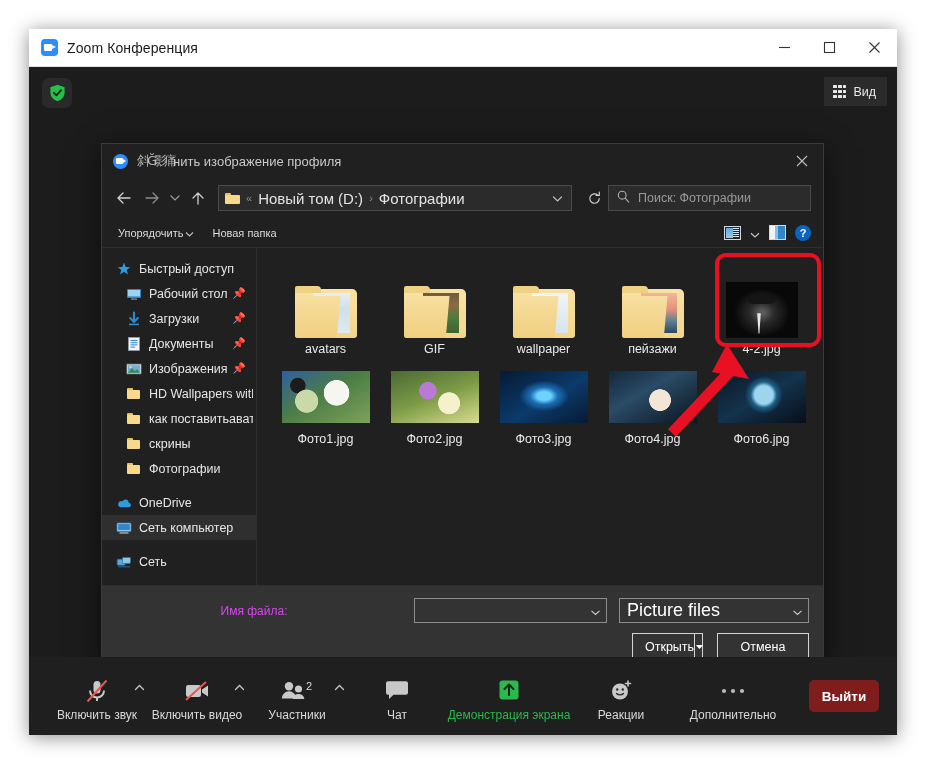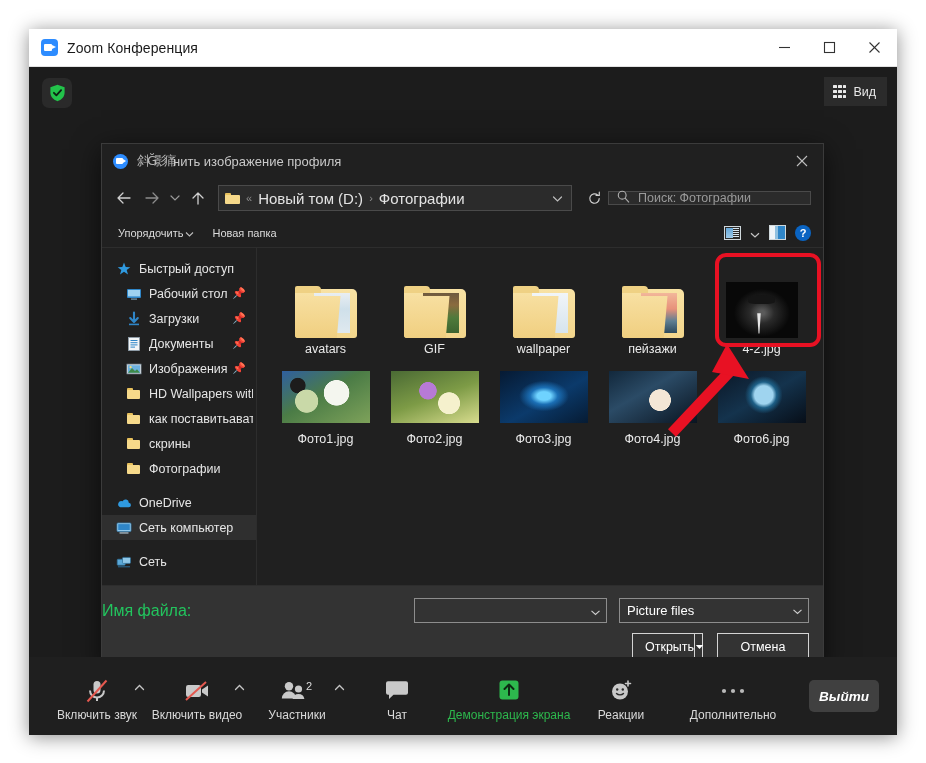--- a/index.html
+++ b/index.html
@@ -153,21 +153,21 @@
     background: #e8c15c; border-radius: 1px 1px 0 0;
   }
   .folder-mini::after {
     content: ""; position: absolute; left: 0; top: 3px; width: 15px; height: 9px;
     background: #f6d98a; border-radius: 1px;
   }
   .crumb-sep { color: #8e8e8e; font-size: 11px; }
   .crumb { color: #e3e3e3; font-size: 15px; }
   .addr-caret { margin-left: auto; color: #bdbdbd; padding-right: 4px; }
   .search-box {
-    width: 203px; height: 14px; background: #2b2b2b; border: 1px solid #4a4a4a;
+    width: 203px; height: 26px; background: #2b2b2b; border: 1px solid #4a4a4a;
     display: flex; align-items: center; gap: 8px; padding: 0 8px;
   }
   .search-box span { font-size: 12.5px; color: #9a9a9a; }
 
   
   .dlg-cmd {
     height: 30px; display: flex; align-items: center;
     padding: 0 12px 0 16px; gap: 18px; flex: 0 0 30px;
     border-bottom: 1px solid #2d2d2d;
   }
@@ -319,31 +319,31 @@
   }
   .arrow-svg { position: absolute; left: 0; top: 0; pointer-events: none; }
 
   
   .dlg-foot {
     flex: 0 0 84px; background: #333333; position: relative;
     padding: 12px 14px 0 0;
   }
   .foot-row1 { display: flex; align-items: center; }
   .fname-label {
-    font-size: 16px; color: #22c55e; width: 312px; text-align: left; padding-right: 8px;
+    font-size: 12px; color: #d946ef; width: 312px; text-align: center; padding-right: 8px;
   }
   .fname-input {
     flex: 1; height: 25px; background: #333333; border: 1px solid #8d8d8d;
     display: flex; align-items: center; padding: 0 5px; margin-right: 12px;
   }
   .fname-input .val { flex:1; font-size: 12.5px; color: #fff; }
   .ftype {
     width: 190px; height: 25px; background: #333333; border: 1px solid #8d8d8d;
     display: flex; align-items: center; padding: 0 5px 0 7px;
-    font-size: 13px; color: #ffffff;
+    font-size: 18px; color: #ffffff;
   }
   .ftype .caret { margin-left: auto; }
   .foot-row2 {
     display: flex; justify-content: flex-end; gap: 14px; margin-top: 10px;
   }
   .btn {
     height: 28px; background: #333333; border: 1px solid #d4d4d4;
     color: #ffffff; font-size: 12.5px;
     display: flex; align-items: center; justify-content: center;
   }
@@ -372,23 +372,23 @@
   }
   .tb-item.wide { width: 124px; }
   .tb-ico { height: 28px; display: flex; align-items: center; justify-content: center; }
   .tb-label { font-size: 12px; color: #d9d9d9; margin-top: 3px; white-space: nowrap; }
   .tb-label.green { color: #2db84d; }
   .tb-caret {
     position: absolute; right: 2px; top: 11px; color: #c6c6c6; font-size: 10px;
   }
   .leave-btn {
     margin-left: auto; margin-right: 18px;
-    background: #404040; color: #fff; font-size: 13.5px; font-weight: bold;
+    background: #7f1d1d; color: #fff; font-size: 13.5px; font-weight: bold;
     width: 70px; height: 32px; border-radius: 5px;
-    display: flex; align-items: center; justify-content: center; font-style: italic;
+    display: flex; align-items: center; justify-content: center;
   }
 </style>
 </head>
 <body>
 
 <div id="root">
 
   <div class="zoom-window">
 
     <div class="zoom-titlebar">

